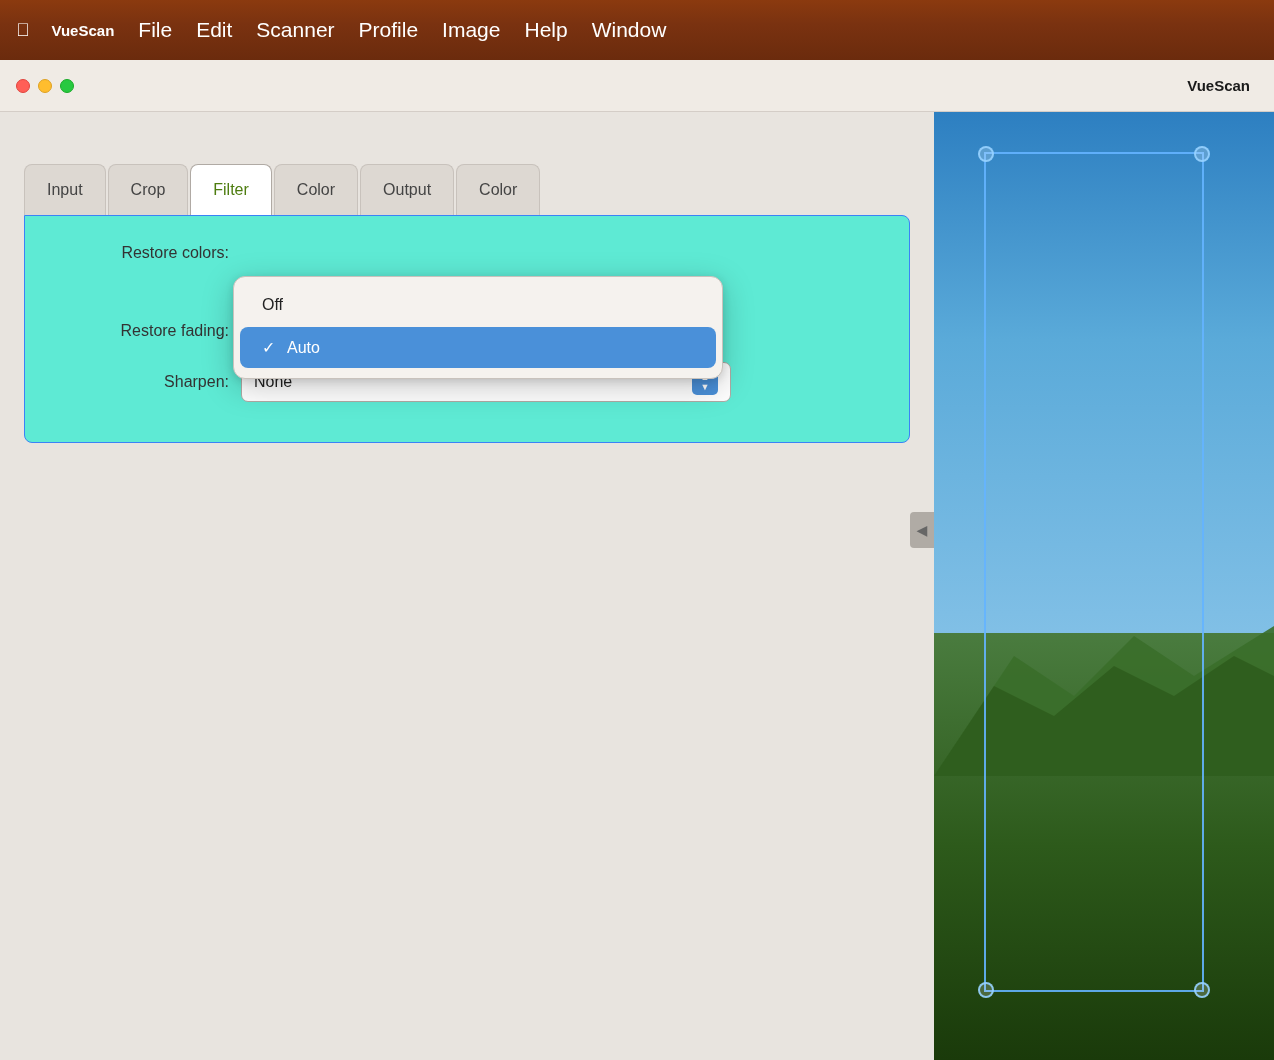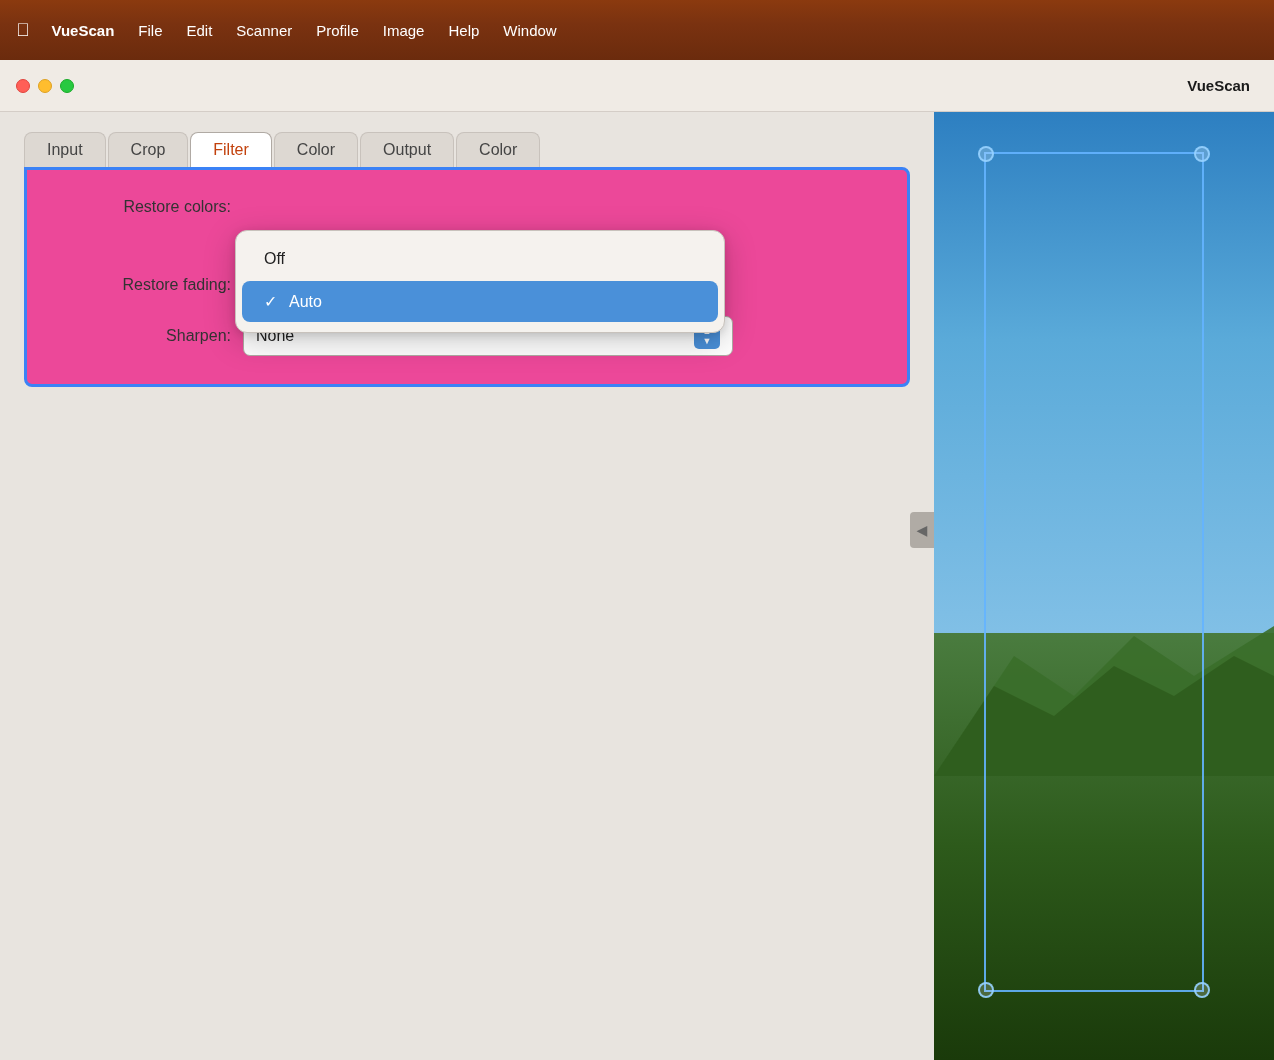--- a/index.html
+++ b/index.html
@@ -25,21 +25,21 @@
 
     .apple-icon {
       color: #fff;
       font-size: 18px;
       margin-right: 8px;
       cursor: pointer;
     }
 
     .menu-item {
       color: #fff;
-      font-size: 15px;
+      font-size: 21px;
       font-weight: 400;
       padding: 4px 10px;
       border-radius: 5px;
       cursor: pointer;
       white-space: nowrap;
     }
 
     .menu-item.app-name {
       font-weight: 700;
       font-size: 15px;
@@ -96,46 +96,47 @@
       display: flex;
       flex-direction: row;
       align-items: flex-end;
       gap: 2px;
       margin-bottom: 0;
       position: relative;
       z-index: 10;
     }
 
     .tab {
-      padding: 8px 22px;
+      padding: 16px 22px;
       font-size: 16px;
       color: #444;
       background: #ddd8d2;
       border: 1px solid #c8c2bc;
       border-bottom: none;
       border-radius: 8px 8px 0 0;
       cursor: pointer;
       white-space: nowrap;
+      margin-top: 32px;
     }
 
     .tab.active {
       background: #fff;
-      color: #c2410c;
+      color: #4d7c0f;
       font-weight: 500;
       border-color: #b0aaa4;
       position: relative;
       z-index: 11;
     }
 
     
     .content-panel {
-      background: #ec4899;
-      border: 3px solid #3b82f6;
+      background: #5eead4;
+      border: 1px solid #3b82f6;
       border-radius: 0 8px 8px 8px;
-      padding: 28px 0 28px 0;
+      padding: 28px 0 40px 0;
       min-height: 160px;
       position: relative;
     }
 
     .field-label {
       font-size: 16px;
       color: #333;
       text-align: right;
       min-width: 180px;
       margin-right: 12px;

